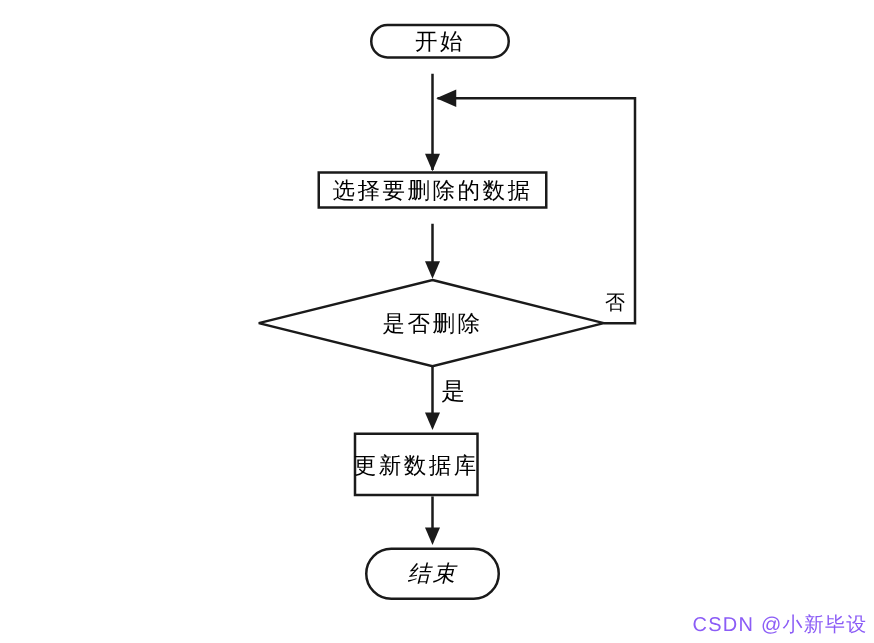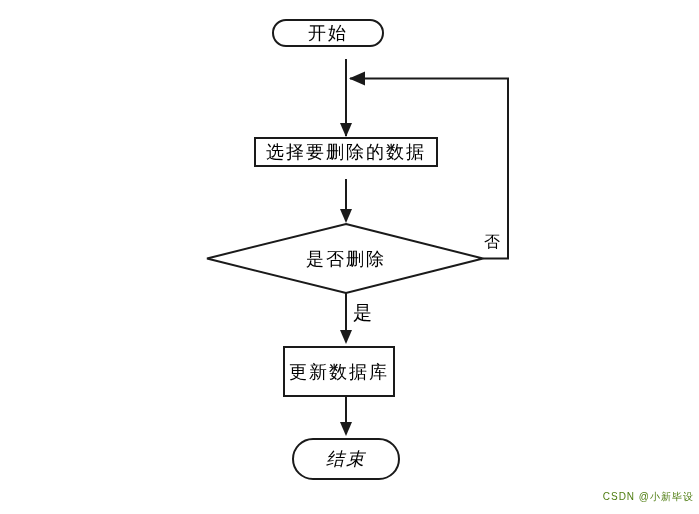--- a/index.html
+++ b/index.html
@@ -29,45 +29,45 @@
     border: 2px solid #1a1a1a;
     display: flex;
     align-items: center;
     justify-content: center;
     font-size: 18px;
     letter-spacing: 2px;
     color: #000000;
     white-space: nowrap;
   }
   .terminator { border-radius: 21px; }
-  .node-start   { left: 272px; top: 19px;  width: 112px; height: 28px; text-align: center; }
+  .node-start   { left: 296px; top: 19px;  width: 112px; height: 28px; text-align: center; }
   .node-select  { left: 254px; top: 137px; width: 184px; height: 30px; }
-  .node-update  { left: 283px; top: 346px; width: 112px; height: 51px; }
+  .node-update  { left: 283px; top: 346px; width: 100px; height: 51px; }
   .node-end     { left: 292px; top: 438px; width: 108px; height: 42px; font-style: italic; }
   .diamond-label {
     position: absolute;
     left: 266px; top: 247px; width: 160px; height: 24px;
     display: flex; align-items: center; justify-content: center;
     font-size: 18px; letter-spacing: 2px; color: #000000;
     background: transparent;
     white-space: nowrap;
   }
   .edge-label {
     position: absolute;
     color: #000000;
     background: transparent;
     white-space: nowrap;
   }
   .label-yes { left: 353px; top: 300px; font-size: 19px; }
   .label-no  { left: 484px; top: 232px; font-size: 16px; }
   .watermark {
     position: absolute;
     right: 5px; top: 490px;
-    font-size: 10px;
-    color: #4d7c0f;
+    font-size: 16px;
+    color: #8b5cf6;
     letter-spacing: 1px;
     white-space: nowrap;
   }
   svg line, svg path { stroke: #1a1a1a; stroke-width: 2; fill: none; }
   svg polygon.head { fill: #1a1a1a; stroke: none; }
   svg polygon.shape { fill: #ffffff; stroke: #1a1a1a; stroke-width: 2; }
 </style>
 </head>
 <body>
 

